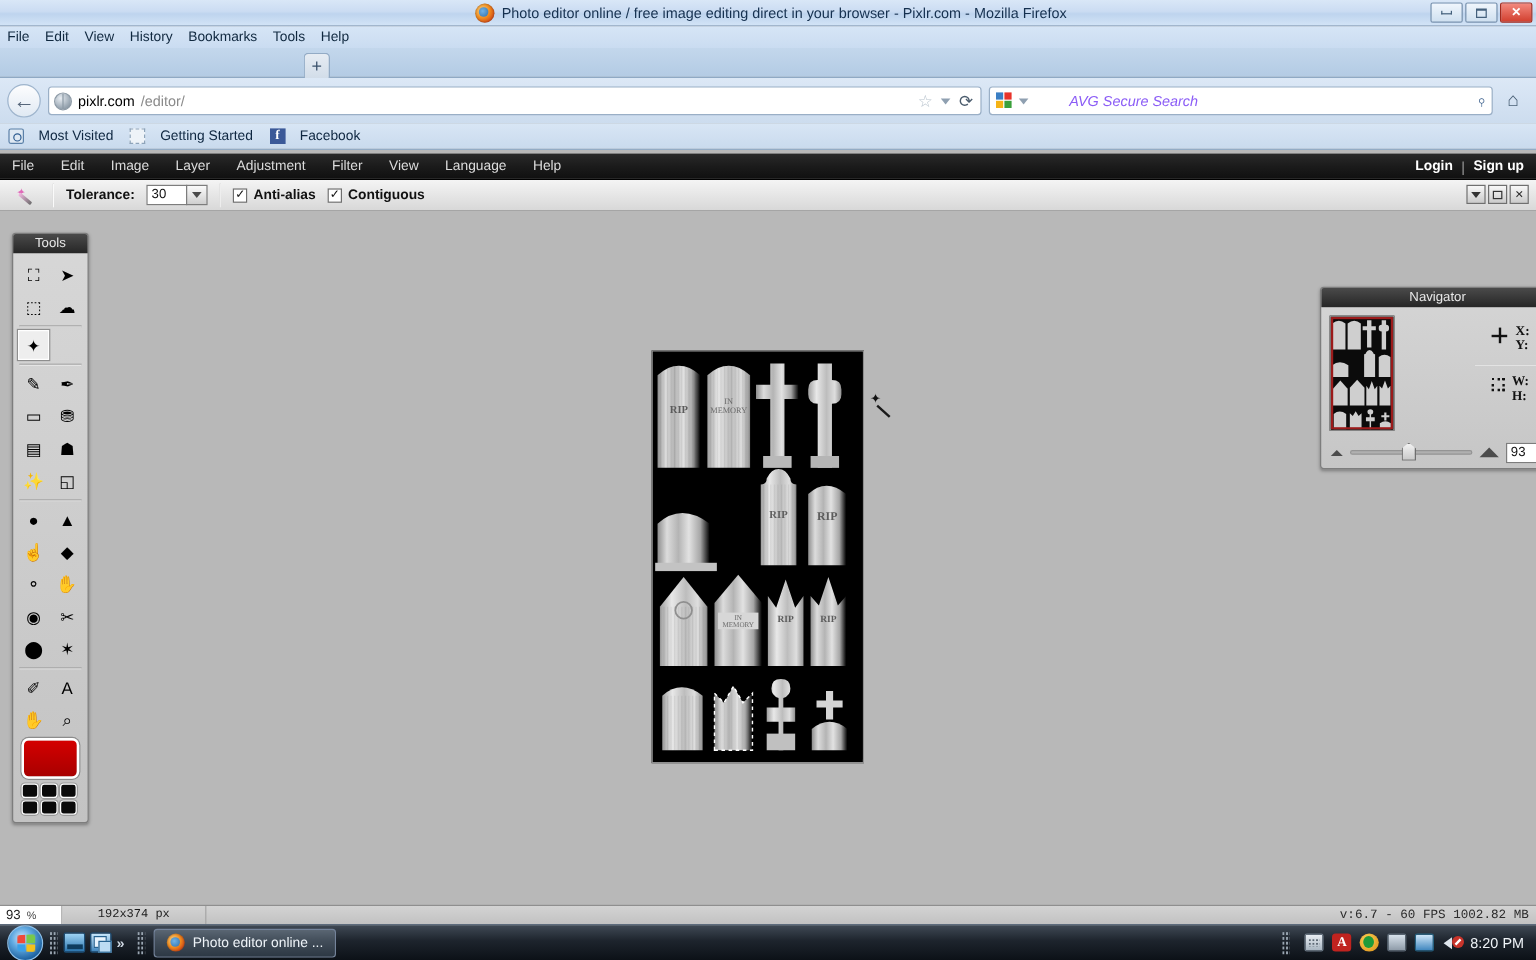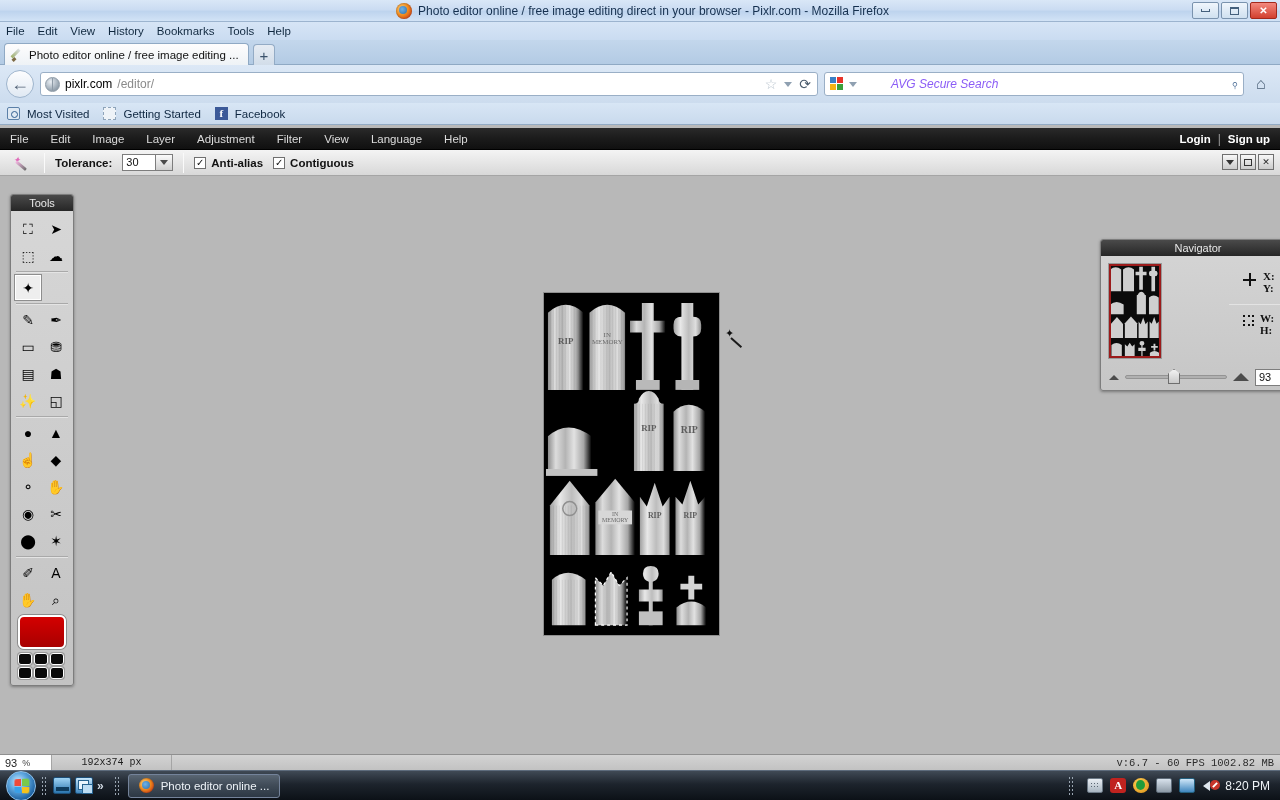--- a/index.html
+++ b/index.html
@@ -123,21 +123,21 @@
   .search-ph { font-style: italic; color:#8b5cf6; font-size:12px;margin-left:29px; }
   .magnifier { margin-left:auto; color:#3a5f8c; font-size:13px; transform: rotate(-45deg); }
   .homebtn { color:#4b6177; font-size:16px; margin-left:6px; }
 
   .ff-bookmarks {
     position:absolute; left:0; top:103px; width:1280px; height:22px;
     background: linear-gradient(to bottom,#d8e6f5,#c9daed);
     border-bottom:1px solid #93abc4;
     display:flex; align-items:center; padding-left:7px; gap:14px;
   }
-  .bm { display:flex; align-items:flex-end; gap:7px; font-size:11.5px; color:#0e2640;}
+  .bm { display:flex; align-items:flex-end; gap:12px; font-size:11.5px; color:#0e2640;}
   .bm .bmicon { width:13px;height:13px;}
   .bm-mv { background:#dfe9f3; border:1px solid #5b80a8; border-radius:2px; position:relative;}
   .bm-mv::after{content:"";position:absolute;left:3px;top:3px;width:5px;height:5px;border:1.5px solid #2f5d91;border-radius:50%;}
   .bm-gs { border:1px dashed #8ea4ba; background:#eef3f8; }
   .bm-fb { background:#3b5998; color:#fff; font-weight:bold; font-size:11px; text-align:center; line-height:13px; font-family:"Liberation Serif",serif;}
 
   
   .pixlr-menubar {
     position:absolute; left:0; top:128px; width:1280px; height:22px;
     background: linear-gradient(to bottom,#2a2a2a 0%, #1b1b1b 50%, #101010 100%);
@@ -369,24 +369,20 @@
     <span>File</span>
     <span>Edit</span>
     <span>View</span>
     <span>History</span>
     <span>Bookmarks</span>
     <span>Tools</span>
     <span>Help</span>
   </div>
 
   <div class="ff-tabstrip">
-    <div class="ff-tab">
-      <span class="tabicon"></span>
-      <span class="tablabel">Photo editor online / free image editing ...</span>
-    </div>
     <div class="ff-newtab">+</div>
   </div>
 
   <div class="ff-navbar">
     <div class="backbtn">←</div>
     <div class="urlbar">
       <span class="globe"></span>
       <span class="url-host">pixlr.com</span>
       <span class="url-path">/editor/</span>
       <span class="url-right">

